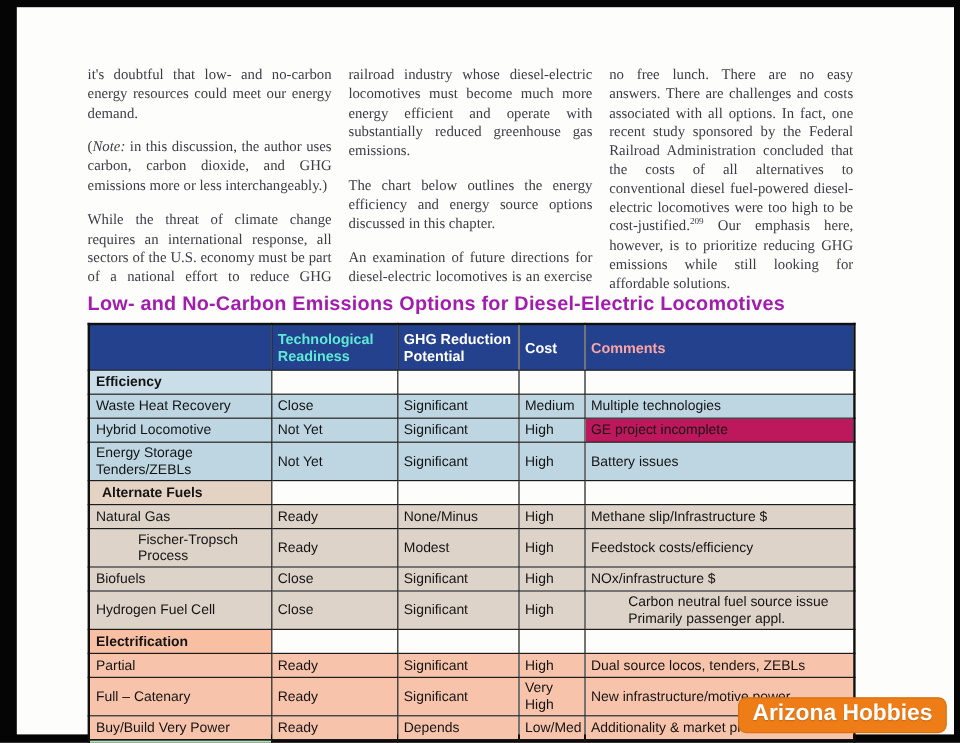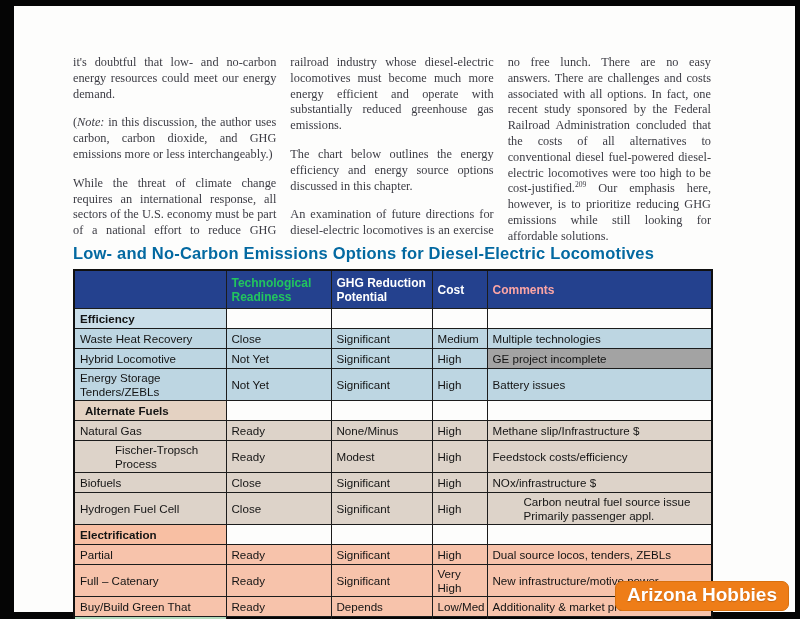--- a/index.html
+++ b/index.html
@@ -19,21 +19,21 @@
     margin:0 0 13px 0;
     font-size:12.3px;line-height:15.8px;
     color:#3c3c44;text-align:justify;
   }
   .seg-i{font-style:italic;}
   .seg-sup{vertical-align:super;font-size:0.62em;line-height:0;}
   
   .tbl-title{
     margin:3px 0 6px 0;
     font-family:"Liberation Sans","DejaVu Sans",sans-serif;
-    font-weight:bold;font-size:16.5px;color:#0369a1;letter-spacing:.2px;
+    font-weight:bold;font-size:16.5px;color:#a21caf;letter-spacing:.2px;
   }
   
   table.emissions{
     border-collapse:collapse;width:638px;table-layout:fixed;
     font-family:"Liberation Sans","DejaVu Sans",sans-serif;
     border:2px solid #101010;
   }
   table.emissions th, table.emissions td{
     border:1px solid #1c1c1c;
     padding:2px 5px;vertical-align:middle;
@@ -86,21 +86,21 @@
       <colgroup>
         <col style="width:152px">
           <col style="width:105px">
           <col style="width:101px">
           <col style="width:55px">
           <col style="width:225px">
       </colgroup>
       <thead>
         <tr>
           <th style="background: rgb(36, 65, 142); color: rgb(255, 255, 255);"></th>
-          <th style="background: rgb(36, 65, 142); color: #22c55e;">Technological Readiness</th>
+          <th style="background: rgb(36, 65, 142); color: #5eead4;">Technological Readiness</th>
           <th style="background: rgb(36, 65, 142); color: rgb(255, 255, 255);">GHG Reduction Potential</th>
           <th style="background: rgb(36, 65, 142); color: rgb(255, 255, 255);">Cost</th>
           <th style="background: rgb(36, 65, 142); color: #fca5a5;">Comments</th>
         </tr>
       </thead>
       <tbody>
           <tr>
             <td class="section-name" style="background: rgb(202, 222, 233);">Efficiency</td>
             <td></td>
             <td></td>
@@ -112,21 +112,21 @@
             <td style="background: rgb(189, 214, 226);">Close</td>
             <td style="background: rgb(189, 214, 226);">Significant</td>
             <td style="background: rgb(189, 214, 226);">Medium</td>
             <td style="background: rgb(189, 214, 226);">Multiple technologies</td>
           </tr>
           <tr>
             <td style="background: rgb(189, 214, 226);">Hybrid Locomotive</td>
             <td style="background: rgb(189, 214, 226);">Not Yet</td>
             <td style="background: rgb(189, 214, 226);">Significant</td>
             <td style="background: rgb(189, 214, 226);">High</td>
-            <td style="background: #a3a3a3;">GE project incomplete</td>
+            <td style="background: #be185d;">GE project incomplete</td>
           </tr>
           <tr>
             <td style="background: rgb(189, 214, 226);">Energy Storage Tenders/ZEBLs</td>
             <td style="background: rgb(189, 214, 226);">Not Yet</td>
             <td style="background: rgb(189, 214, 226);">Significant</td>
             <td style="background: rgb(189, 214, 226);">High</td>
             <td style="background: rgb(189, 214, 226);">Battery issues</td>
           </tr>
           <tr>
             <td class="section-name" style="background: rgb(228, 210, 194); padding-left: 10px;">Alternate Fuels</td>
@@ -179,21 +179,21 @@
             <td style="background: rgb(247, 195, 171);">Dual source locos, tenders, ZEBLs</td>
           </tr>
           <tr>
             <td style="background: rgb(247, 195, 171);">Full – Catenary</td>
             <td style="background: rgb(247, 195, 171);">Ready</td>
             <td style="background: rgb(247, 195, 171);">Significant</td>
             <td style="background: rgb(247, 195, 171);">Very High</td>
             <td style="background: rgb(247, 195, 171);">New infrastructure/motive power</td>
           </tr>
           <tr>
-            <td style="background: rgb(247, 195, 171);">Buy/Build Green That</td>
+            <td style="background: rgb(247, 195, 171);">Buy/Build Very Power</td>
             <td style="background: rgb(247, 195, 171);">Ready</td>
             <td style="background: rgb(247, 195, 171);">Depends</td>
             <td style="background: rgb(247, 195, 171);">Low/Med</td>
             <td style="background: rgb(247, 195, 171);">Additionality &amp; market problems</td>
           </tr>
           <tr>
             <td class="section-name" style="background: rgb(178, 220, 189);">Carbon Credits</td>
             <td></td>
             <td></td>
             <td></td>

